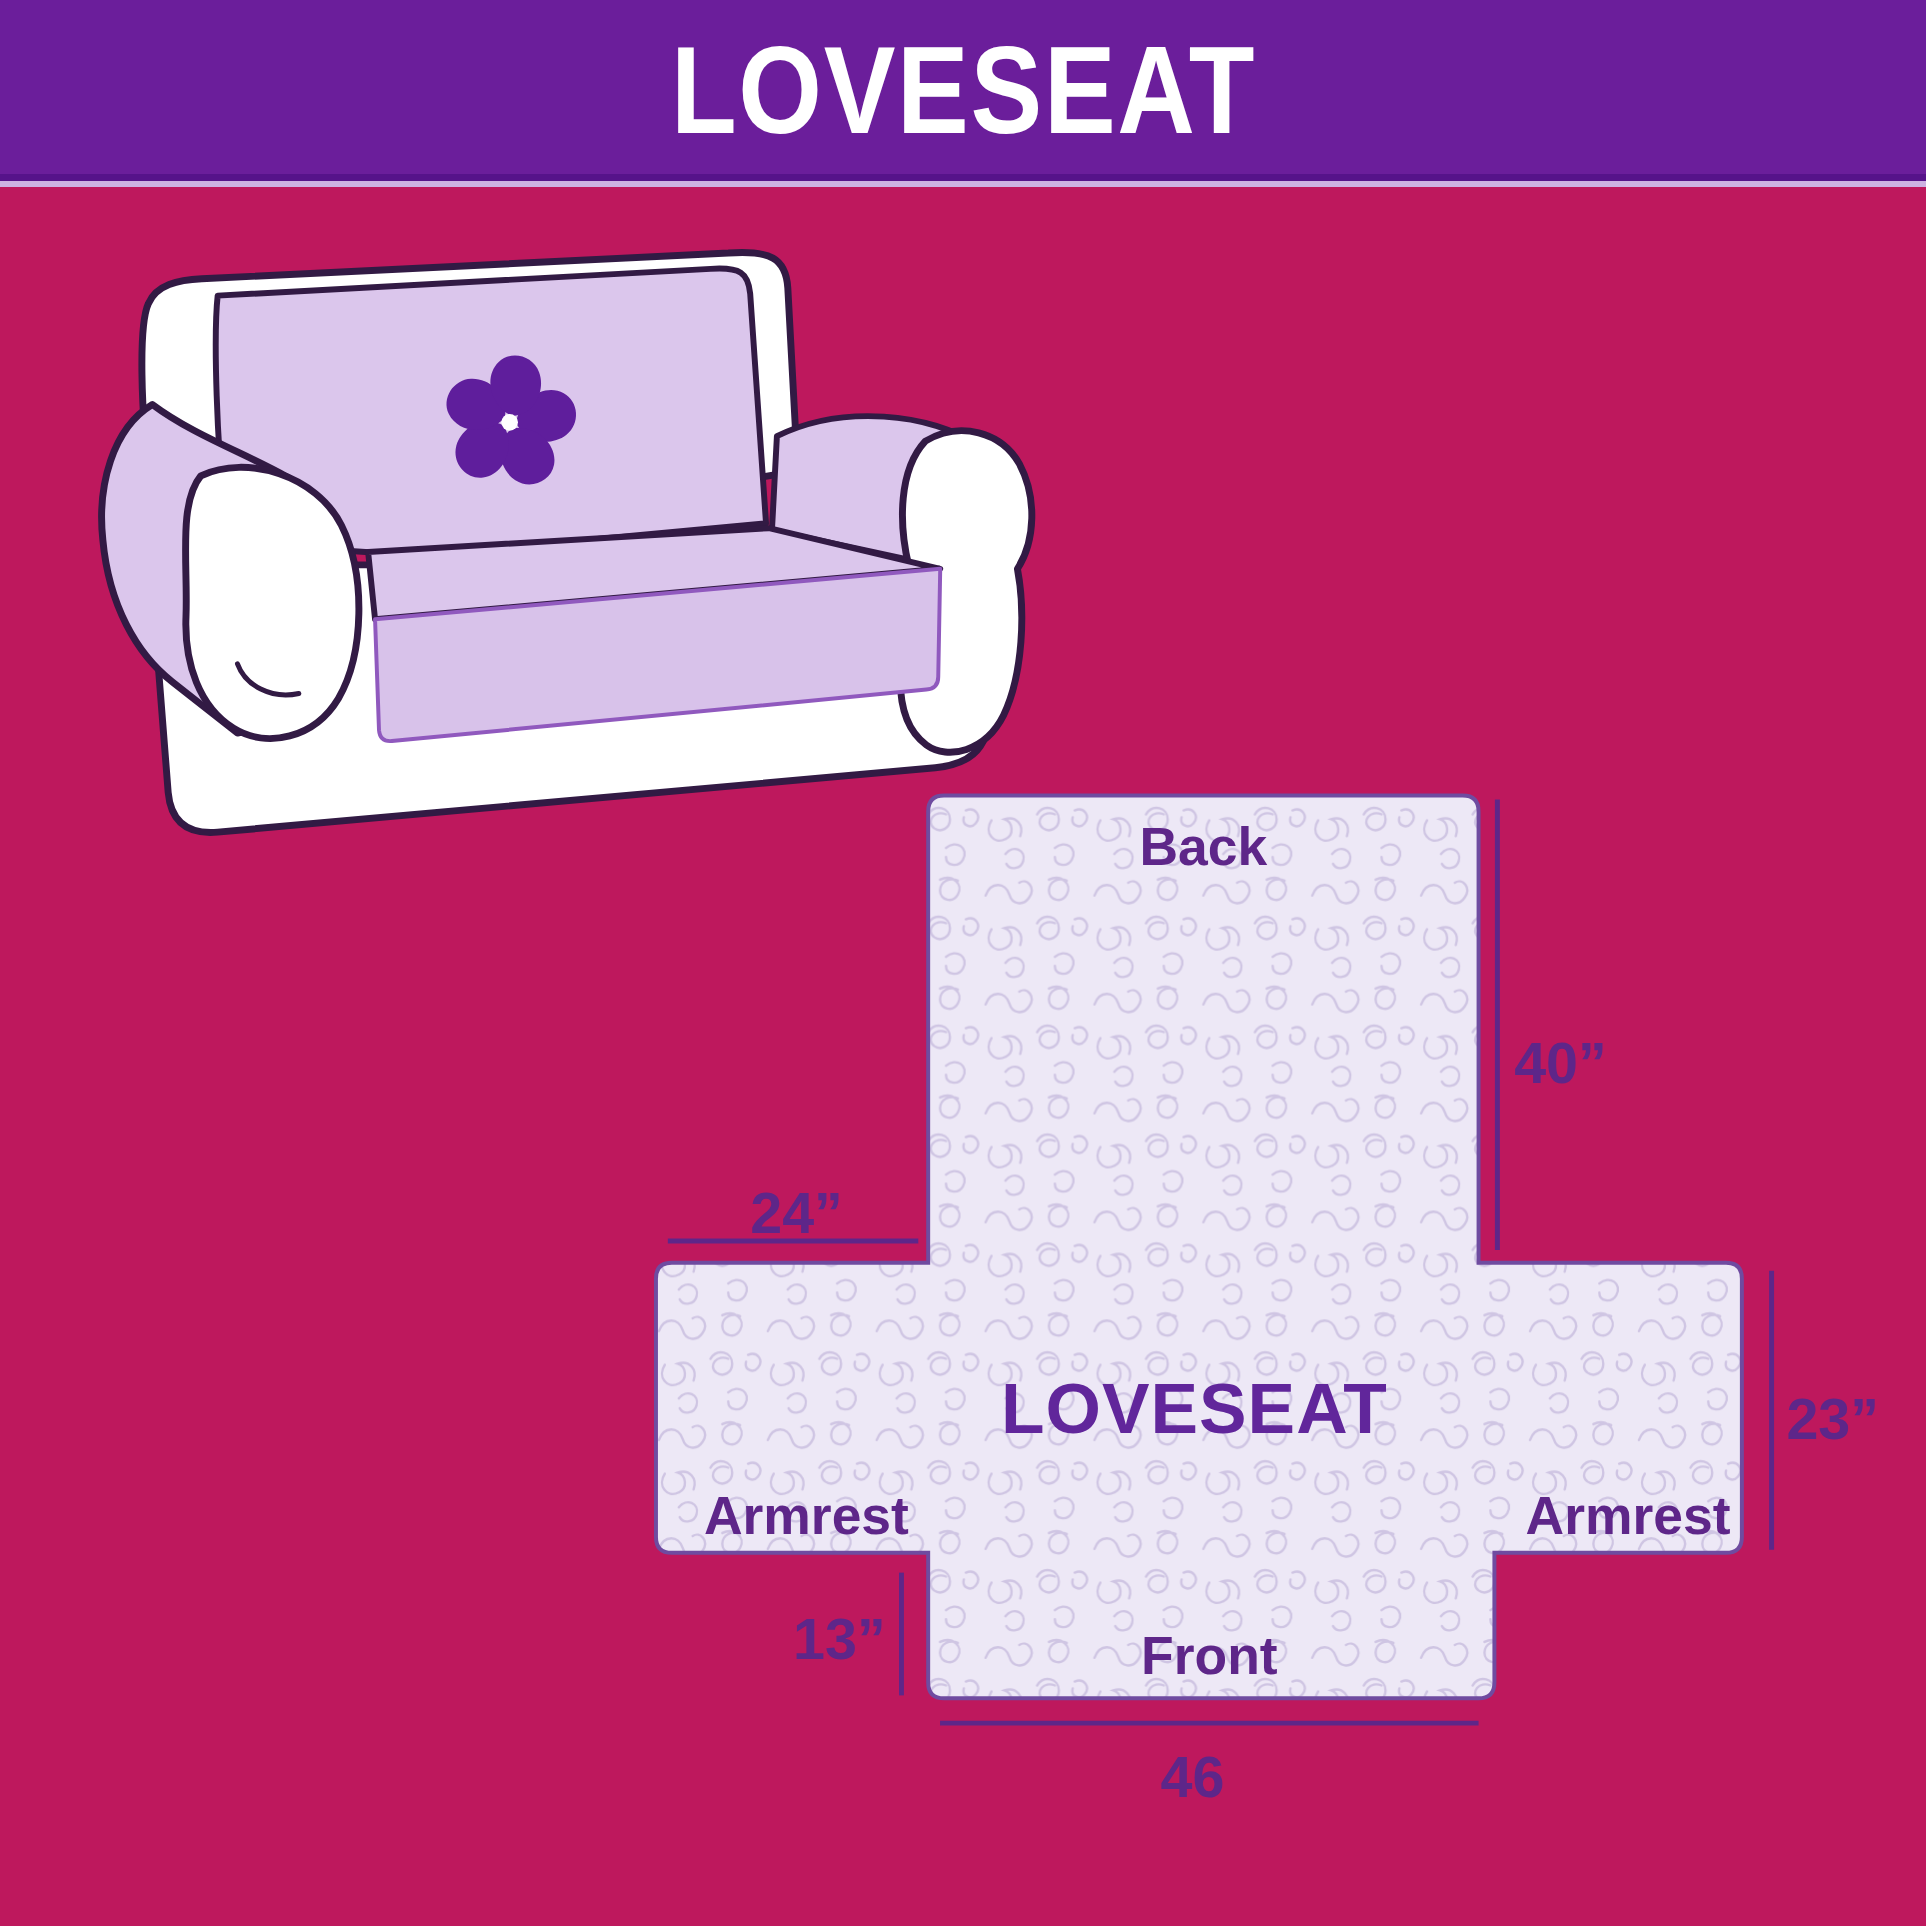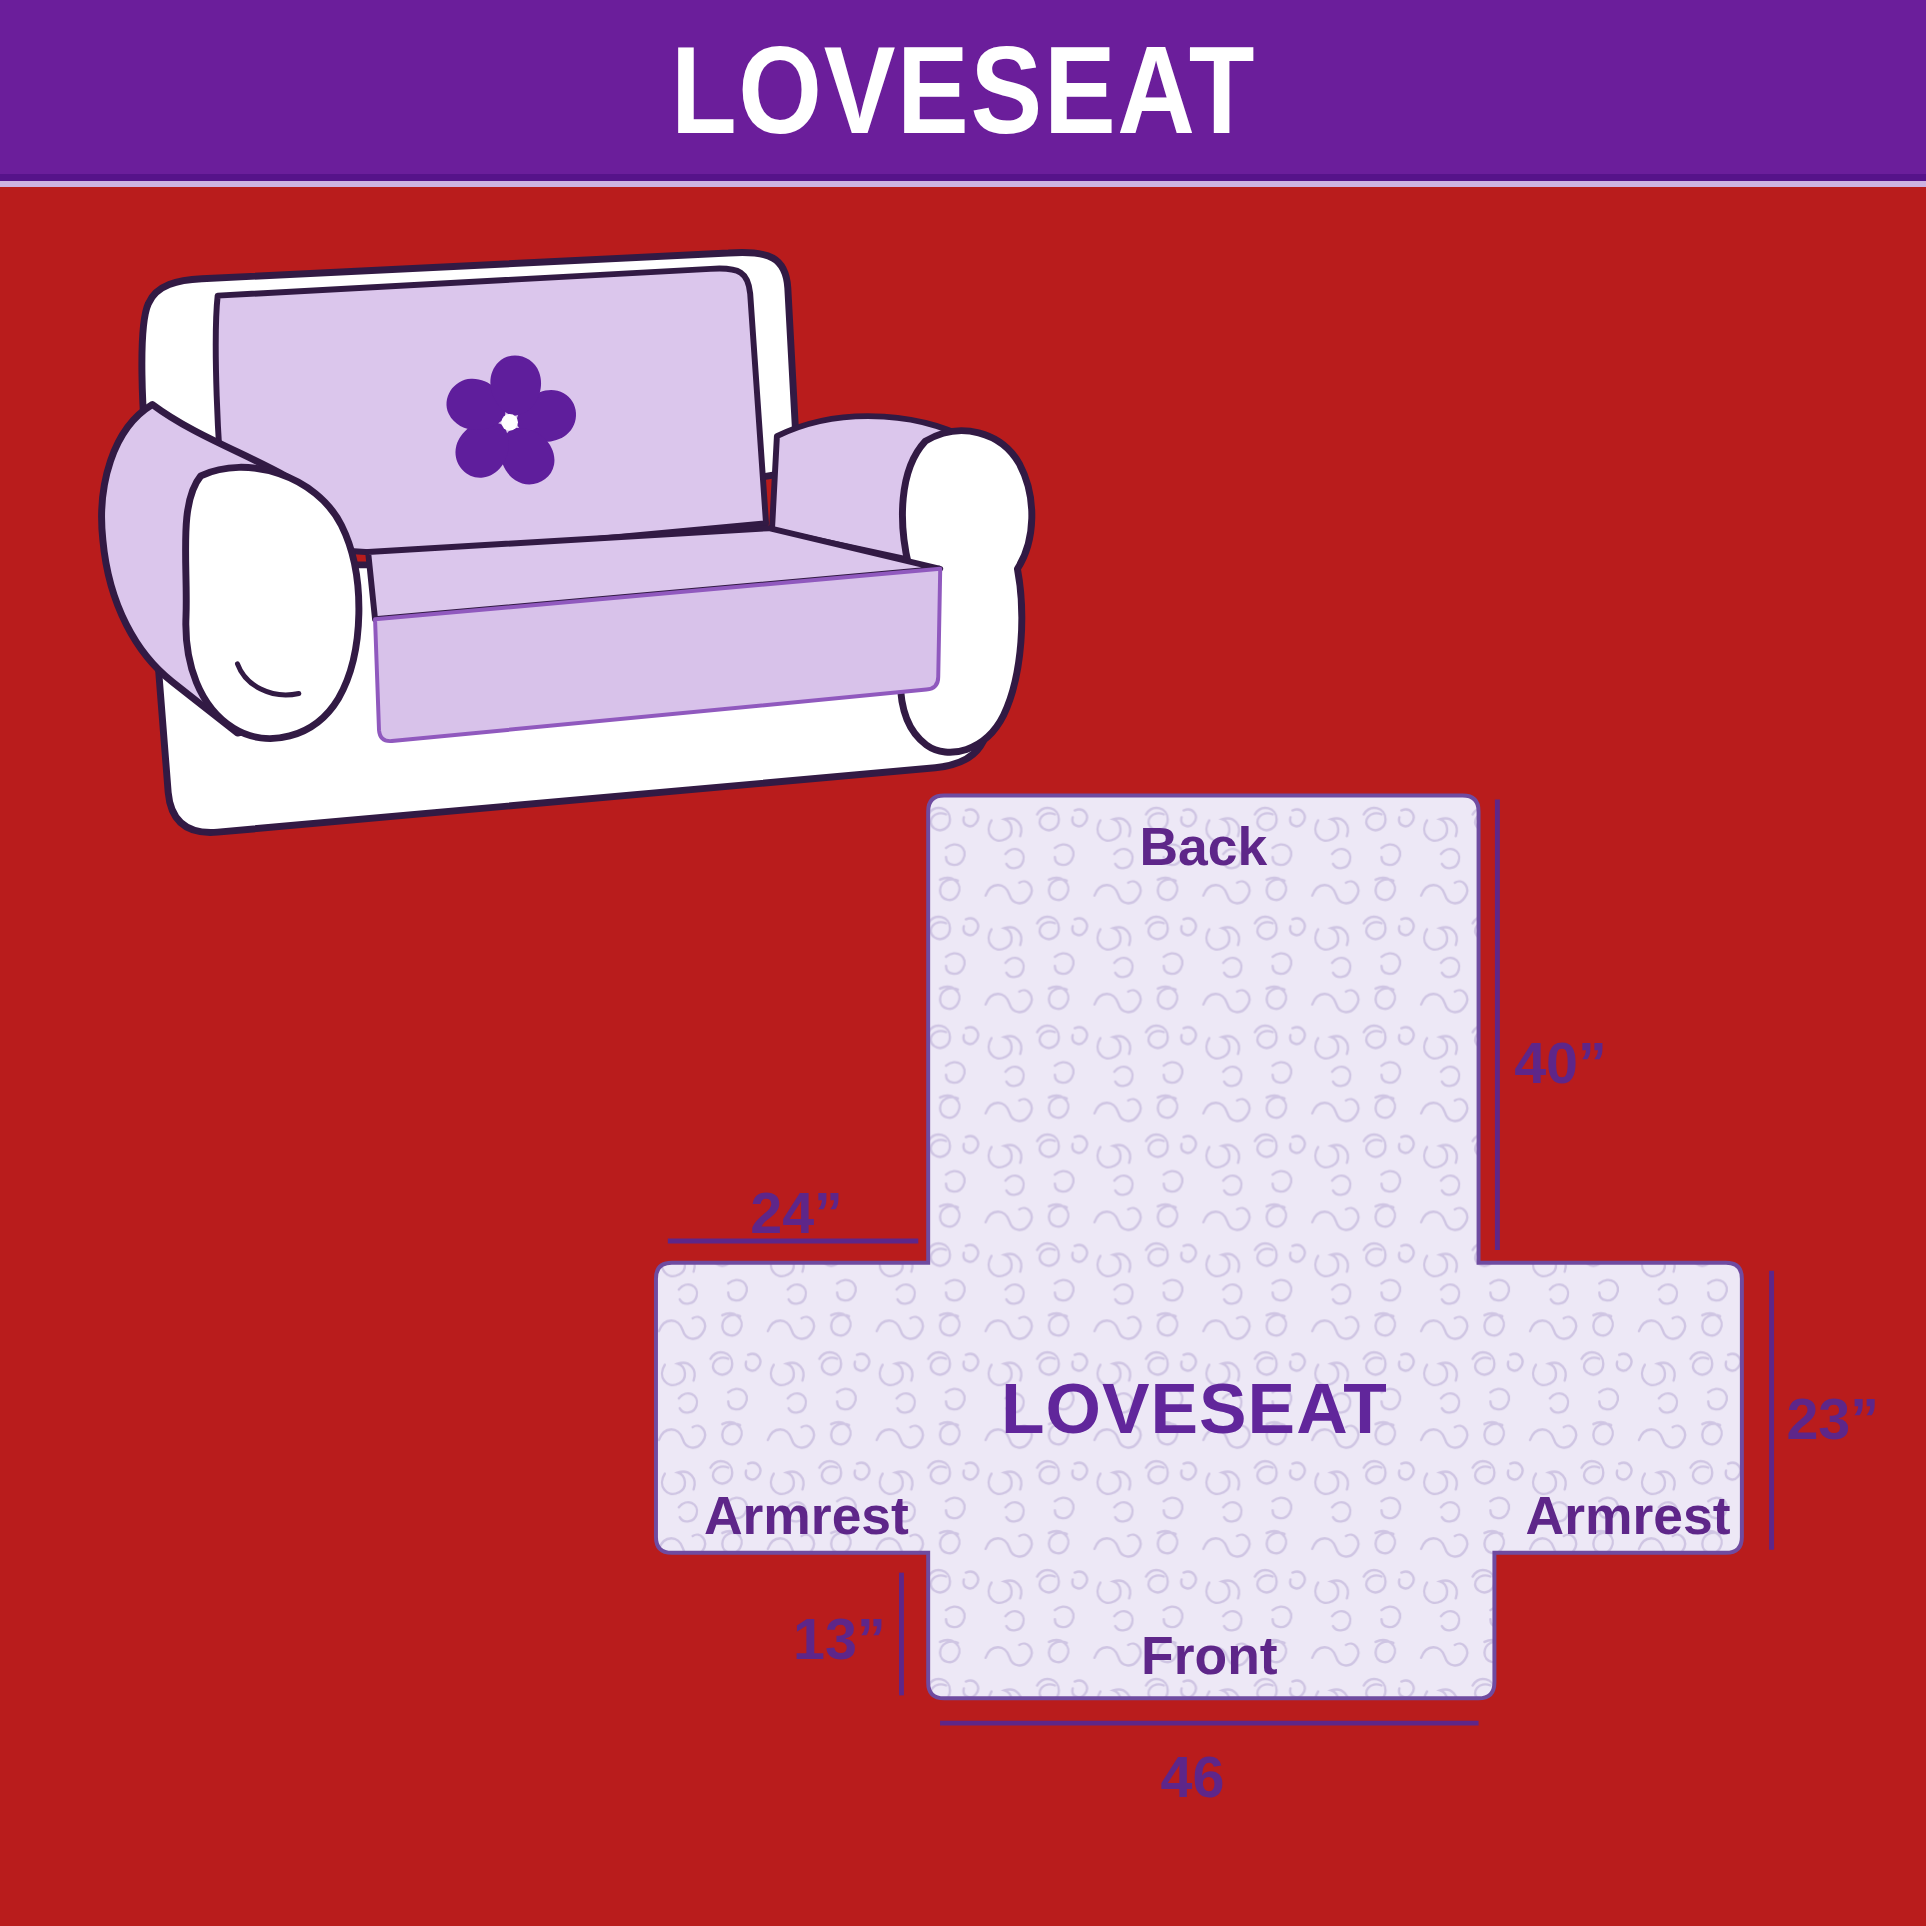--- a/index.html
+++ b/index.html
@@ -1,18 +1,18 @@
 <!DOCTYPE html>
 <html><head>
 <meta charset="utf-8">
 <style>
   html,body { margin:0; padding:0; background:#ffffff; }
   .page {
     position:relative; width:1927px; height:1927px;
-    background:#b91c1c; overflow:hidden;
+    background:#be185d; overflow:hidden;
     font-family:"Liberation Sans", sans-serif;
   }
   .header-banner {
     position:absolute; left:0; top:0; width:1927px; height:174px;
     background:#6B1E9B;
   }
   .header-title {
     margin:0; width:100%; height:174px; line-height:180px;
     text-align:center; color:#ffffff;
     font-size:125px; font-weight:700; letter-spacing:2px;

